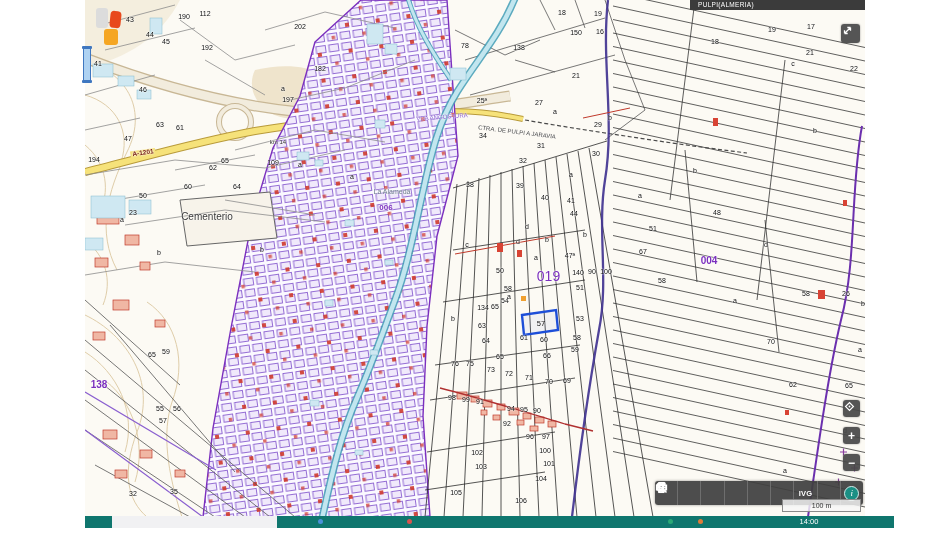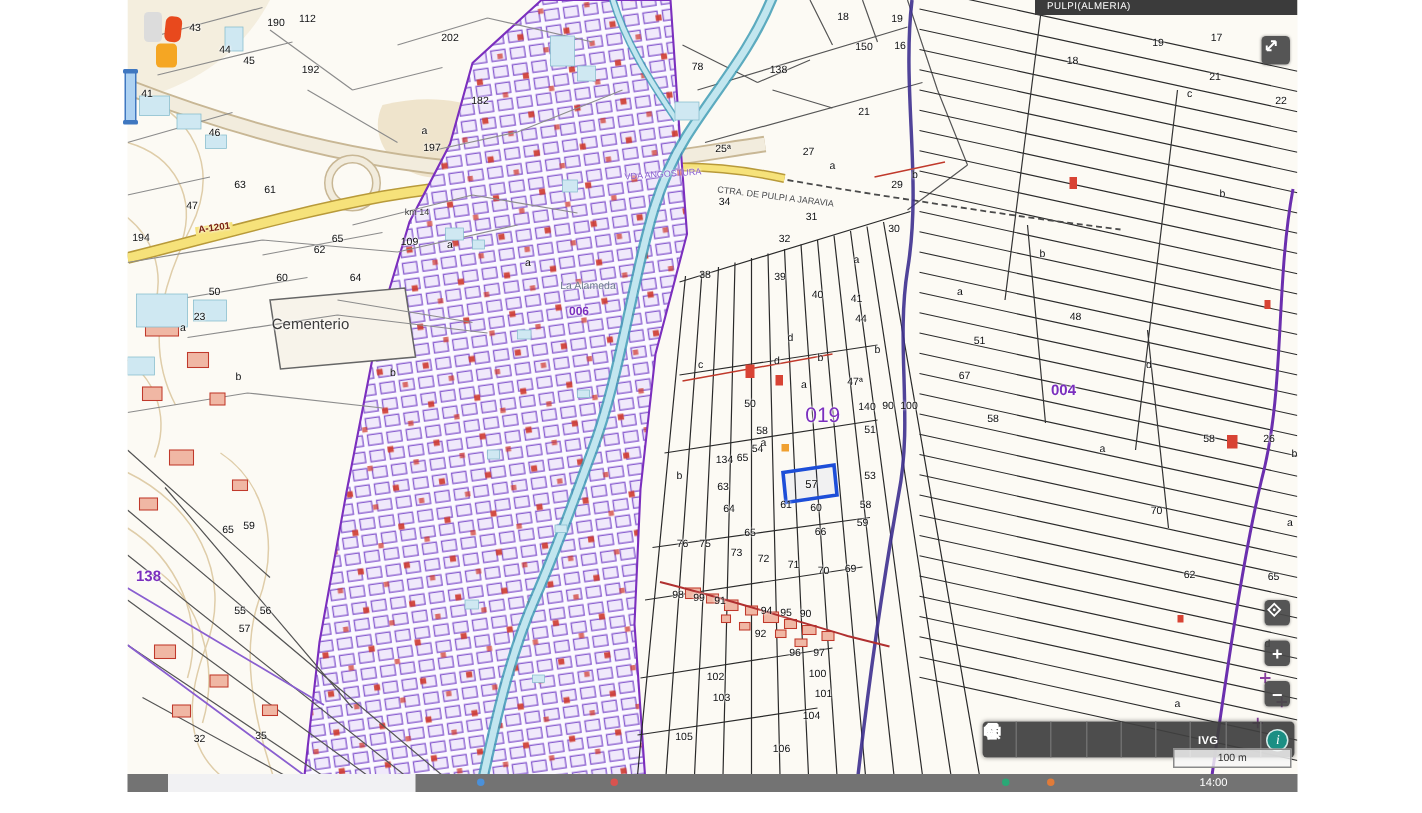--- a/index.html
+++ b/index.html
@@ -41,21 +41,21 @@
   .tb:first-child{border-left:none;}
   .tb .txt{color:#fff;font-size:7.5px;font-weight:bold;letter-spacing:.2px;font-family:"Liberation Sans",sans-serif;}
   .info-circ{width:15px;height:15px;border-radius:50%;background:#1b8f84;border:1.5px solid #d4ecea;
       display:flex;align-items:center;justify-content:center;box-sizing:border-box;}
   .info-circ i{color:#fff;font-size:9px;font-family:"Liberation Serif",serif;font-style:italic;line-height:1;}
   
   .scalebar{position:absolute;left:697px;top:499px;width:79px;height:13px;border:1px solid #8a8a8a;
       background:rgba(246,246,246,.82);display:flex;align-items:center;justify-content:center;
       font-size:7px;color:#333;box-sizing:border-box;}
   
-  .footer{position:absolute;left:85px;top:516px;width:780px;height:12px;background:#737373;}
+  .footer{position:absolute;left:85px;top:516px;width:780px;height:12px;background:#0f766e;padding-left:29px;}
   .fpanel{position:absolute;left:27px;top:0;width:165px;height:12px;background:#f1f1f3;border:none;padding:0;cursor:pointer;}
   .fdot{position:absolute;top:3px;width:5px;height:5px;border-radius:50%;border:none;padding:0;cursor:pointer;}
   .fd1{left:233px;background:#4a90d9;}
   .fd2{left:322px;background:#d9534f;}
   .fd3{left:583px;background:#2aa876;}
   .fd4{left:613px;background:#e07b39;}
   .clock{position:absolute;left:703px;top:0;width:42px;text-align:center;color:#fff;font-size:7.5px;line-height:12px;}
 </style>
 </head>
 <body>

